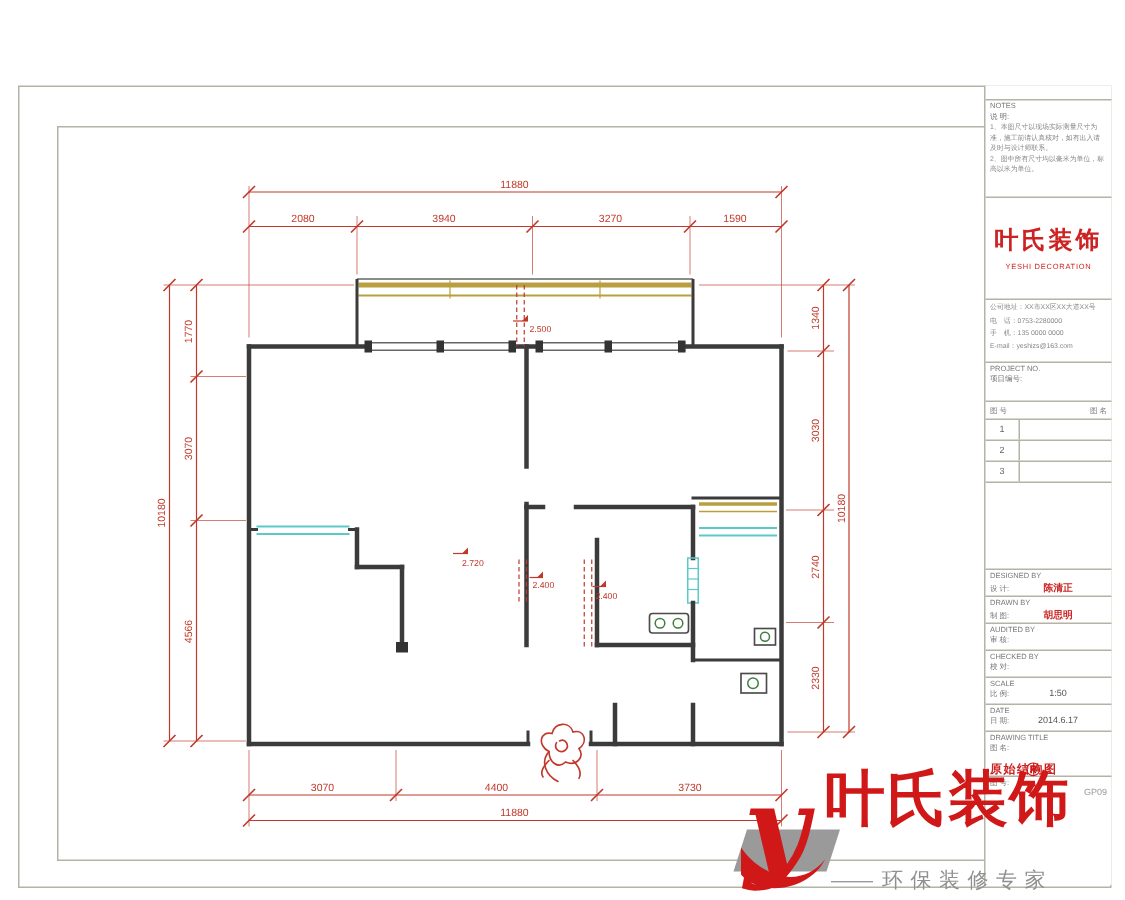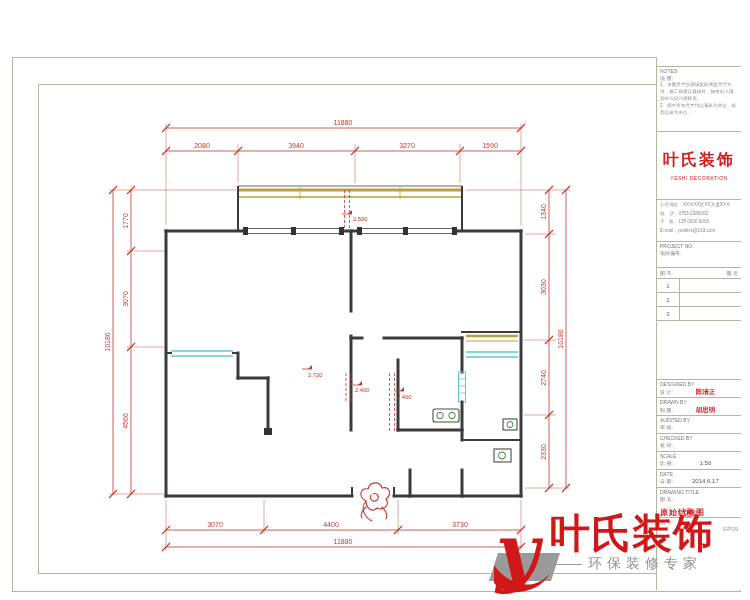--- a/index.html
+++ b/index.html
@@ -49,21 +49,21 @@
   .val{font-size:6px;color:#555;}
   .redname{font-size:6.5px;font-weight:bold;}
   .dtval{font-size:8px;font-weight:bold;color:#cc2222;text-align:left;margin-top:4px;letter-spacing:1px;}
 
   
   .logo{position:absolute;left:488px;top:505px;width:258px;height:92px;z-index:5;}
   .logo-name{position:absolute;left:62px;top:8px;font-size:40px;font-weight:bold;
              color:#d01818;letter-spacing:1px;line-height:1;white-space:nowrap;
              font-family:"Liberation Sans",sans-serif;}
   .logo-reg{position:absolute;left:196px;top:0px;font-size:13px;color:#d01818;font-weight:bold;}
-  .logo-tag{position:absolute;left:66px;top:50px;font-size:14px;color:#909090;
+  .logo-tag{position:absolute;left:66px;top:73px;font-size:14px;color:#909090;
             letter-spacing:5px;white-space:nowrap;}
   .logo-tag .dash{letter-spacing:0;margin-right:6px;color:#9a9a9a;}
 </style>
 </head>
 <body>
 
 <div class="stage">
 
   <div class="outer-frame"></div>
   <div class="inner-frame"></div>

